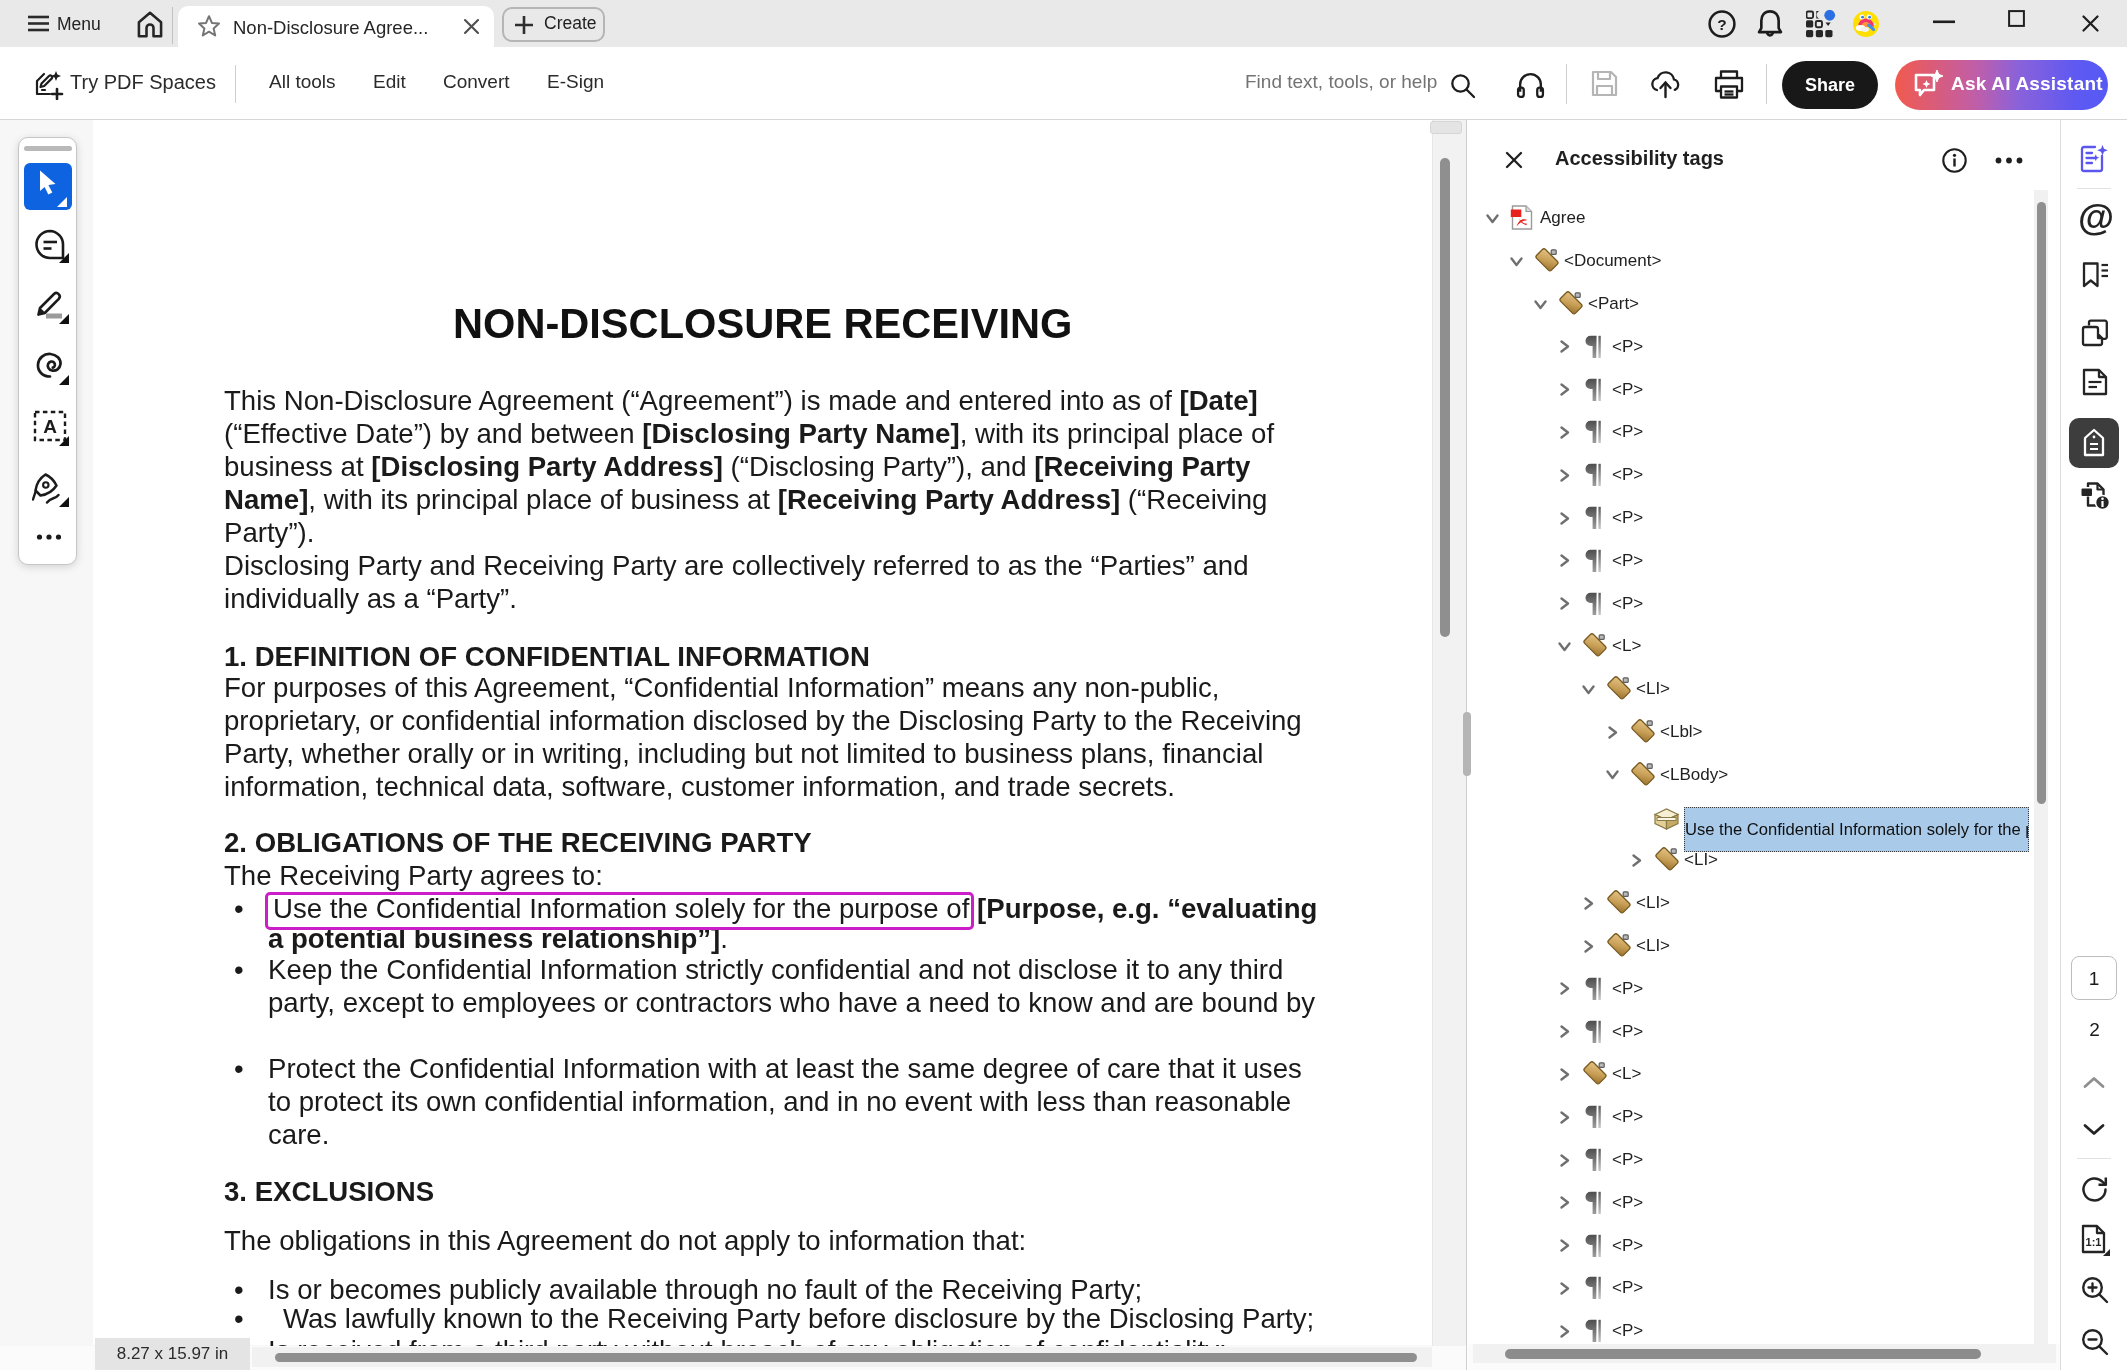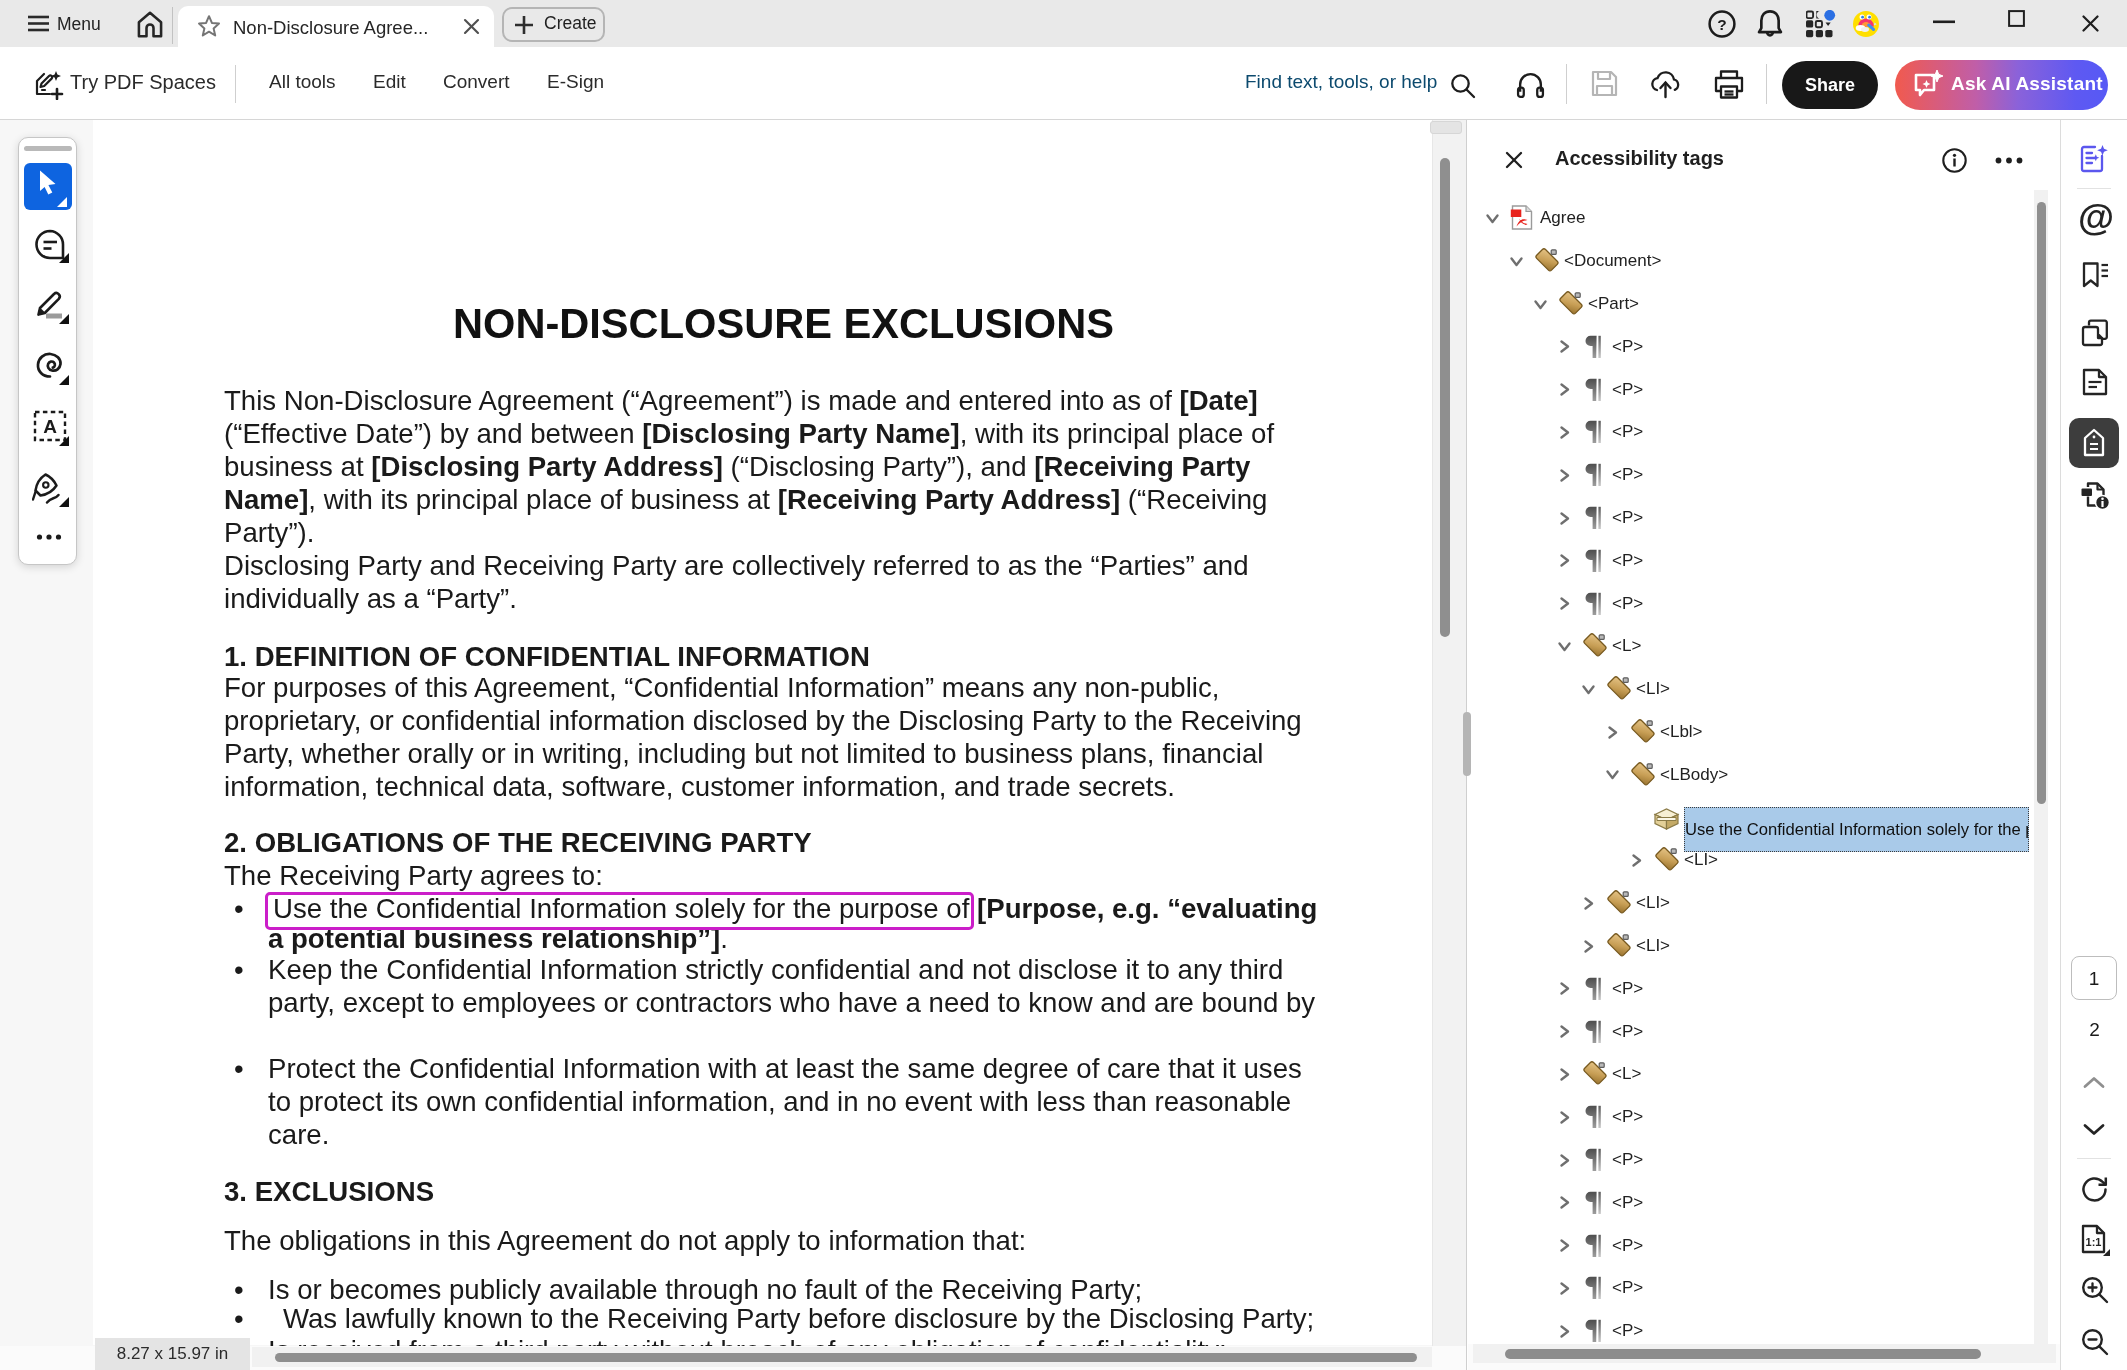--- a/index.html
+++ b/index.html
@@ -149,21 +149,21 @@
           <line x1="23" y1="19" x2="23" y2="29"></line>
           <line x1="18" y1="24" x2="28" y2="24"></line>
         </g>
     </svg>
     <span class="tblabel" style="left:70px;font-size:20px">Try PDF Spaces</span>
     <div class="vsep" style="left:235px;top:18px;height:38px"></div>
     <span class="tblabel" style="left:269px">All tools</span>
     <span class="tblabel" style="left:373px">Edit</span>
     <span class="tblabel" style="left:443px">Convert</span>
     <span class="tblabel" style="left:547px">E-Sign</span>
-    <span class="tblabel" style="left:1245px;color:#0c4a6e">Find text, tools, or help</span>
+    <span class="tblabel" style="left:1245px;color:#737373">Find text, tools, or help</span>
     <svg class="abs" style="left:1450px;top:26px" width="26" height="26" viewBox="0 0 26 26">
         <circle cx="10.5" cy="10.5" r="8.2" fill="none" stroke="#1d1d1d" stroke-width="2.3"></circle>
         <line x1="16.5" y1="16.5" x2="24" y2="24" stroke="#1d1d1d" stroke-width="2.3" stroke-linecap="round"></line>
       </svg>
     <svg class="abs" style="left:1516px;top:24px" width="29" height="29" viewBox="0 0 28 28">
         <path d="M4 20 L4 13 a10 10 0 0 1 20 0 L24 20" fill="none" stroke="#1d1d1d" stroke-width="2.3"></path>
         <rect x="2" y="16" width="5.5" height="9" rx="2.4" fill="none" stroke="#1d1d1d" stroke-width="2.2"></rect>
         <rect x="20.5" y="16" width="5.5" height="9" rx="2.4" fill="none" stroke="#1d1d1d" stroke-width="2.2"></rect>
       </svg>
     <div class="vsep" style="left:1566px;top:17px;height:40px"></div>
@@ -196,21 +196,21 @@
       <svg class="abs" style="left:17px;top:9px" width="33" height="33" viewBox="0 0 33 33">
         <path d="M4 6 L22 6 L22 21 L12 21 L8 26 L8 21 L4 21 Z" fill="none" stroke="#fff" stroke-width="2.6" stroke-linejoin="round"></path>
         <path d="M25 1 l1.7 4.3 L31 7 l-4.3 1.7 L25 13 l-1.7-4.3 L19 7 l4.3-1.7 Z" fill="#fff" stroke="#ffffff" stroke-width="1"></path>
         <path d="M14.5 11 l1.2 2.8 l2.8 1.2 l-2.8 1.2 l-1.2 2.8 l-1.2-2.8 l-2.8-1.2 l2.8-1.2 Z" fill="#fff"></path>
       </svg>
       <span>Ask AI Assistant</span>
     </div>
   </div>
   <div id="docarea">
     <div id="page"></div>
-    <div id="doctitle" style="left:453px;top:180.5px">NON-DISCLOSURE EXCLUSIONS</div>
+    <div id="doctitle" style="left:453px;top:180.5px">NON-DISCLOSURE RECEIVING</div>
     <div class="dline" style="left:224px;top:266.4px">This Non-Disclosure Agreement (“Agreement”) is made and entered into as of <b>[Date]</b></div>
     <div class="dline" style="left:224px;top:299.3px">(“Effective Date”) by and between <b>[Disclosing Party Name]</b>, with its principal place of</div>
     <div class="dline" style="left:224px;top:332.2px">business at <b>[Disclosing Party Address]</b> (“Disclosing Party”), and <b>[Receiving Party</b></div>
     <div class="dline" style="left:224px;top:365.1px"><b>Name]</b>, with its principal place of business at <b>[Receiving Party Address]</b> (“Receiving</div>
     <div class="dline" style="left:224px;top:398px">Party”).</div>
     <div class="dline" style="left:224px;top:430.9px">Disclosing Party and Receiving Party are collectively referred to as the “Parties” and</div>
     <div class="dline" style="left:224px;top:463.8px">individually as a “Party”.</div>
     <div class="dline" style="left:224px;top:522.3px"><b>1. DEFINITION OF CONFIDENTIAL INFORMATION</b></div>
     <div class="dline" style="left:224px;top:553px">For purposes of this Agreement, “Confidential Information” means any non-public,</div>
     <div class="dline" style="left:224px;top:586.2px">proprietary, or confidential information disclosed by the Disclosing Party to the Receiving</div>

